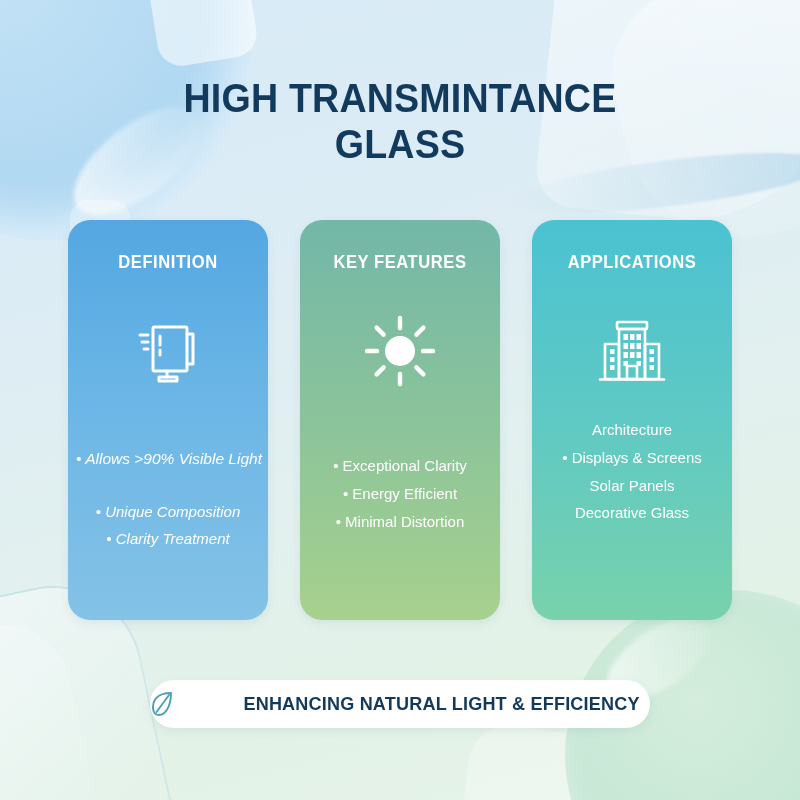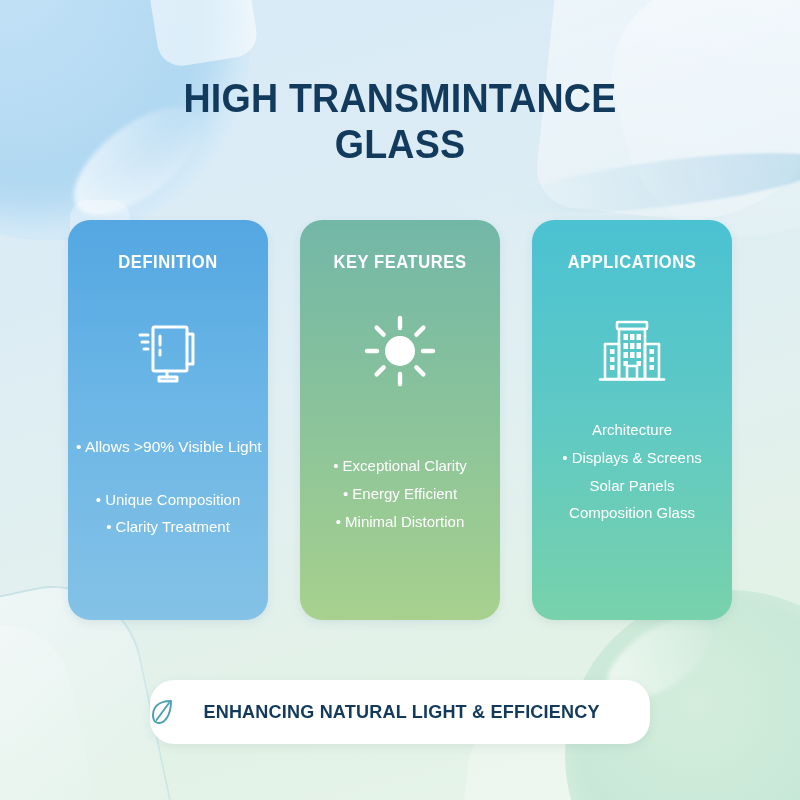--- a/index.html
+++ b/index.html
@@ -131,33 +131,33 @@
   }
 
   .bullets {
     position:absolute; left:0; right:0;
     text-align:center;
     color:#ffffff;
     font-size:15px;
     line-height:1.85;
     padding:0 8px;
   }
-  .b-1 { top:213px; }
+  .b-1 { top:225px;font-style:italic; }
   .b-2 { top:232px; }
   .b-3 { top:196px; }
   .bullets div { white-space:nowrap; }
   .b-1 div:nth-child(1){ font-size:15.5px; }
   .b-1 div:nth-child(2){ margin-top:24px; }
 
   .footer {
     position:absolute; left:150px; top:680px;
-    width:500px; height:64px;
+    width:500px; height:48px;
     background:#ffffff;
     border-radius:24px;
-    display:flex; align-items:center; justify-content:flex-start; gap:16px;
+    display:flex; align-items:center; justify-content:space-between; gap:16px;
     box-shadow:0 3px 10px rgba(80,120,140,.10);
   }
   .footer-text {
     color:#123a5c;
     font-size:19px;
     font-weight:bold;
     letter-spacing:.2px;
     transform:scaleX(.95);
   }
 </style>
@@ -264,21 +264,21 @@
             <rect x="57.5" y="38" width="4.5" height="5"></rect>
               <rect x="57.5" y="46" width="4.5" height="5"></rect>
               <rect x="57.5" y="54" width="4.5" height="5"></rect>
           </g>
         </svg>
       </div>
       <div class="bullets b-3">
         <div>Architecture</div>
         <div>• Displays &amp; Screens</div>
         <div>Solar Panels</div>
-        <div>Composition Glass</div>
+        <div>Decorative Glass</div>
       </div>
     </div>
 
   </div>
 
   <div class="footer">
     <svg width="27" height="30" viewBox="0 0 27 30">
       <g fill="none" stroke="#4a9fb5" stroke-width="1.9" stroke-linecap="round" stroke-linejoin="round">
         <path d="M21 4 C21 18 15 26 9 26 C3.5 26 2 20 3.5 14 C5.5 7 13 4 21 4 Z"></path>
         <line x1="19" y1="6" x2="6.5" y2="23"></line>

